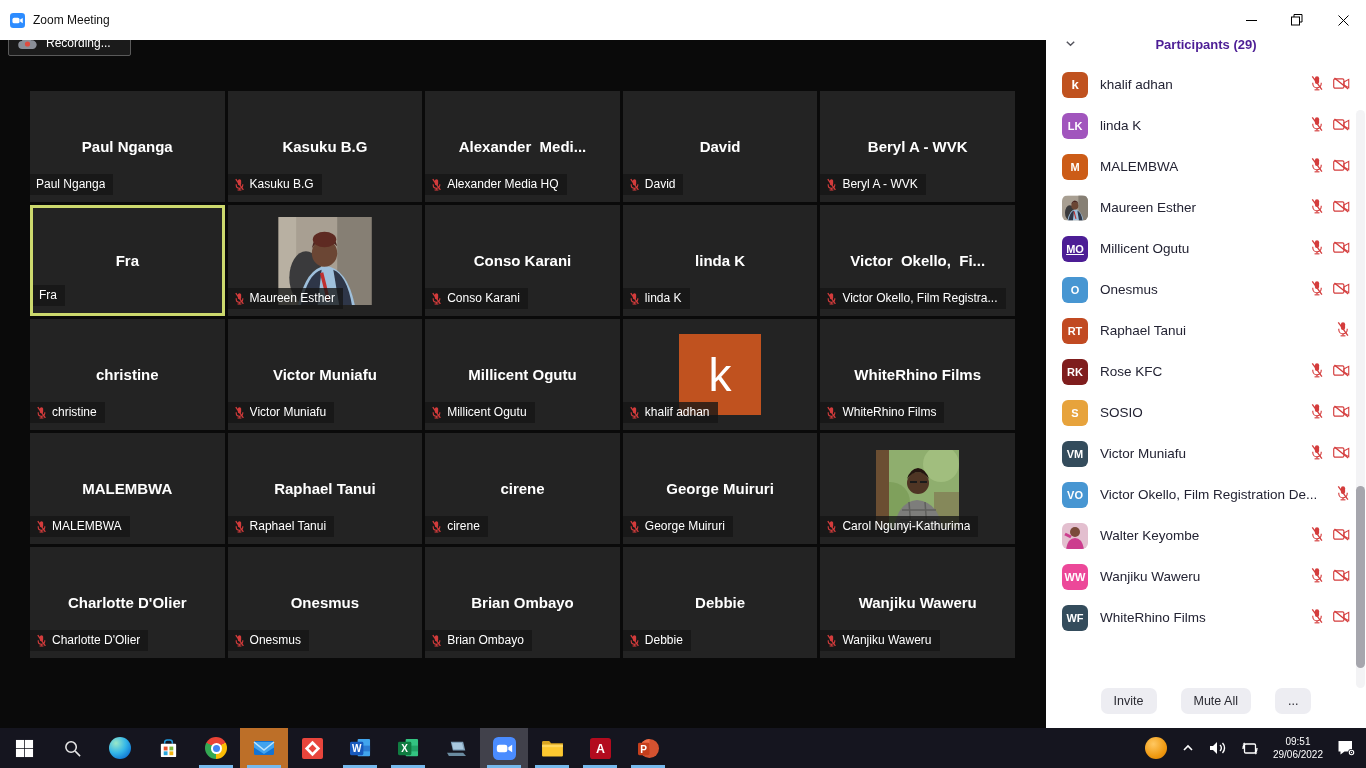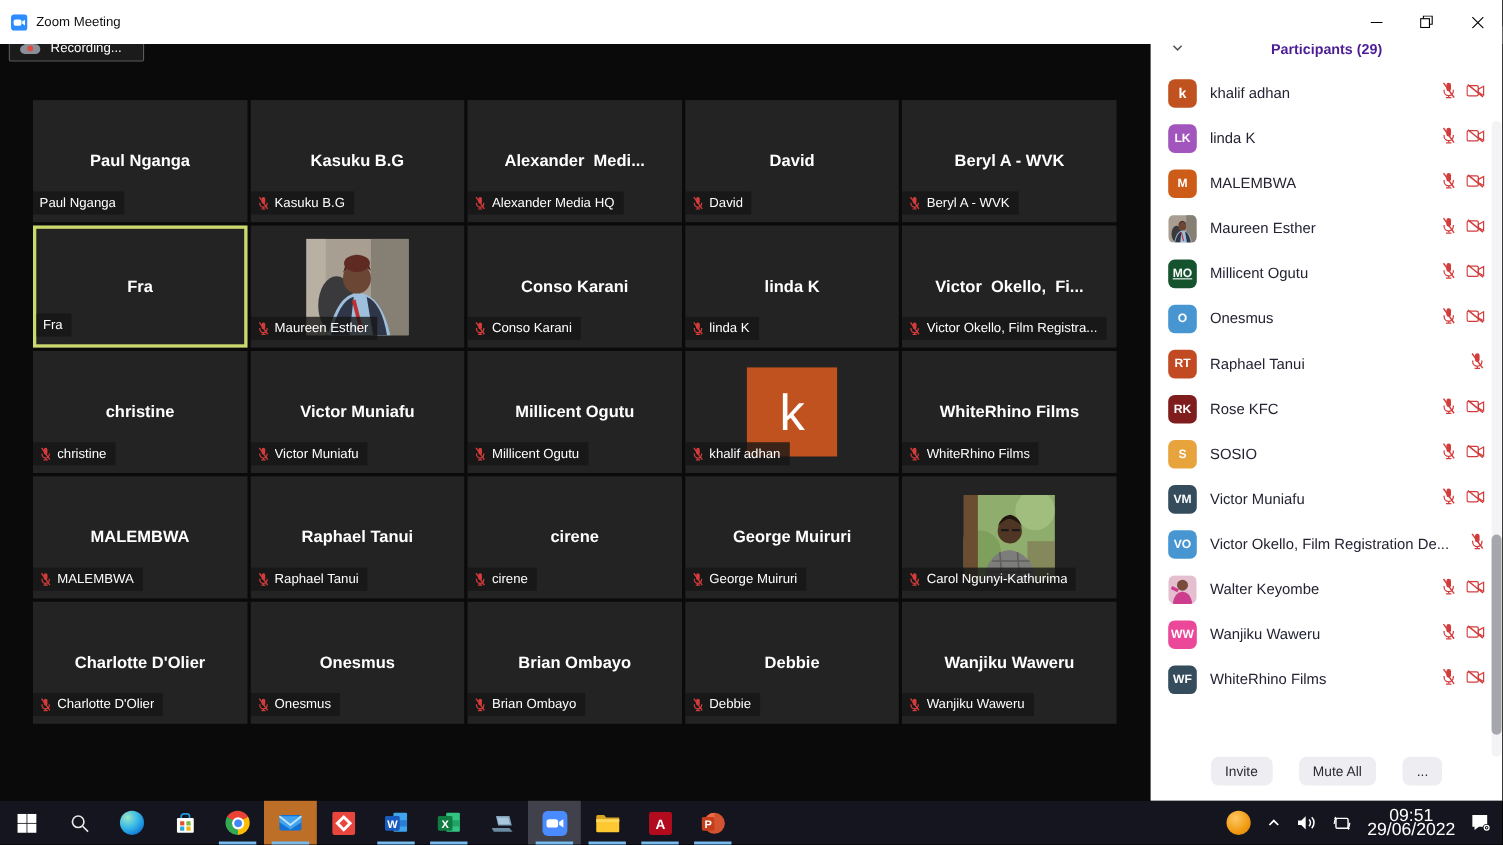--- a/index.html
+++ b/index.html
@@ -60,21 +60,21 @@
 
   
   .taskbar{position:absolute;left:0;top:728px;width:1366px;height:40px;background:#15151f;
            display:flex;align-items:stretch;z-index:6;}
   .tb-app{width:48px;display:flex;align-items:center;justify-content:center;position:relative;cursor:default;}
   .tb-app.open::after{content:"";position:absolute;left:7px;right:7px;bottom:0;height:3px;background:#76b9ed;}
   .tb-app.active{background:#41414b;}
   .tb-app.highlight{background:#bd6f28;}
   .tray{margin-left:auto;display:flex;align-items:center;gap:13px;padding-right:10px;}
   .tray-item{display:flex;align-items:center;justify-content:center;cursor:default;}
-  .clock{color:#fff;font-size:16px;text-align:center;line-height:13px;cursor:default;}
+  .clock{color:#fff;font-size:10px;text-align:center;line-height:13px;cursor:default;}
   .tray-orange{width:22px;height:22px;border-radius:50%;
                background:radial-gradient(circle at 38% 32%,#ffc862,#f09a12 60%,#d97c00);}
   .edge-ball{width:22px;height:22px;border-radius:50%;display:block;
              background:radial-gradient(circle at 32% 28%,#9ae8c8 0%,#35b7e8 45%,#0a6ed1 85%);}
   .chrome-icon{width:22px;height:22px;border-radius:50%;position:relative;display:block;
                background:conic-gradient(from 300deg,#ea4335 0 120deg,#fbbc05 120deg 240deg,#34a853 240deg 360deg);}
   .chrome-icon::before{content:"";position:absolute;left:5.5px;top:5.5px;width:11px;height:11px;
                border-radius:50%;background:#fff;}
   .chrome-icon::after{content:"";position:absolute;left:7.5px;top:7.5px;width:7px;height:7px;
                border-radius:50%;background:#4285f4;}
@@ -680,21 +680,21 @@
               </svg></span>
       <span class="row-cam"><svg width="17" height="13" viewBox="0 0 19 14">
                 <rect x="0.8" y="1.8" width="11.4" height="10.4" rx="1.6" fill="none" stroke="#d43c3c" stroke-width="1.3"></rect>
                 <path d="M12.2 5.4l5.4-3v9.2l-5.4-3z" fill="none" stroke="#d43c3c" stroke-width="1.2"></path>
                 <line x1="1.6" y1="0.8" x2="17" y2="13.2" stroke="#d43c3c" stroke-width="1.5"></line>
               </svg></span>
     </span>
   </div>
 
   <div class="p-row">
-    <span class="p-avatar" style="background: #14532d; text-decoration: underline;">MO</span>
+    <span class="p-avatar" style="background: #4c1d95; text-decoration: underline;">MO</span>
     <span class="p-name">Millicent Ogutu</span>
     <span class="p-icons">
       <span class="row-mic"><svg width="14" height="16" viewBox="0 0 16 18">
                 <g stroke="#d43c3c" fill="none" stroke-width="1.3">
                   <rect x="5.6" y="1.2" width="4.8" height="9" rx="2.4" fill="#d43c3c" stroke="none"></rect>
                   <path d="M3.2 8.6v1.2a4.8 4.8 0 0 0 9.6 0V8.6"></path>
                   <line x1="8" y1="14.6" x2="8" y2="16.4"></line>
                   <line x1="5.2" y1="16.8" x2="10.8" y2="16.8"></line>
                 </g>
                 <line x1="2.6" y1="1.4" x2="13.6" y2="16.6" stroke="#d43c3c" stroke-width="1.5"></line>

